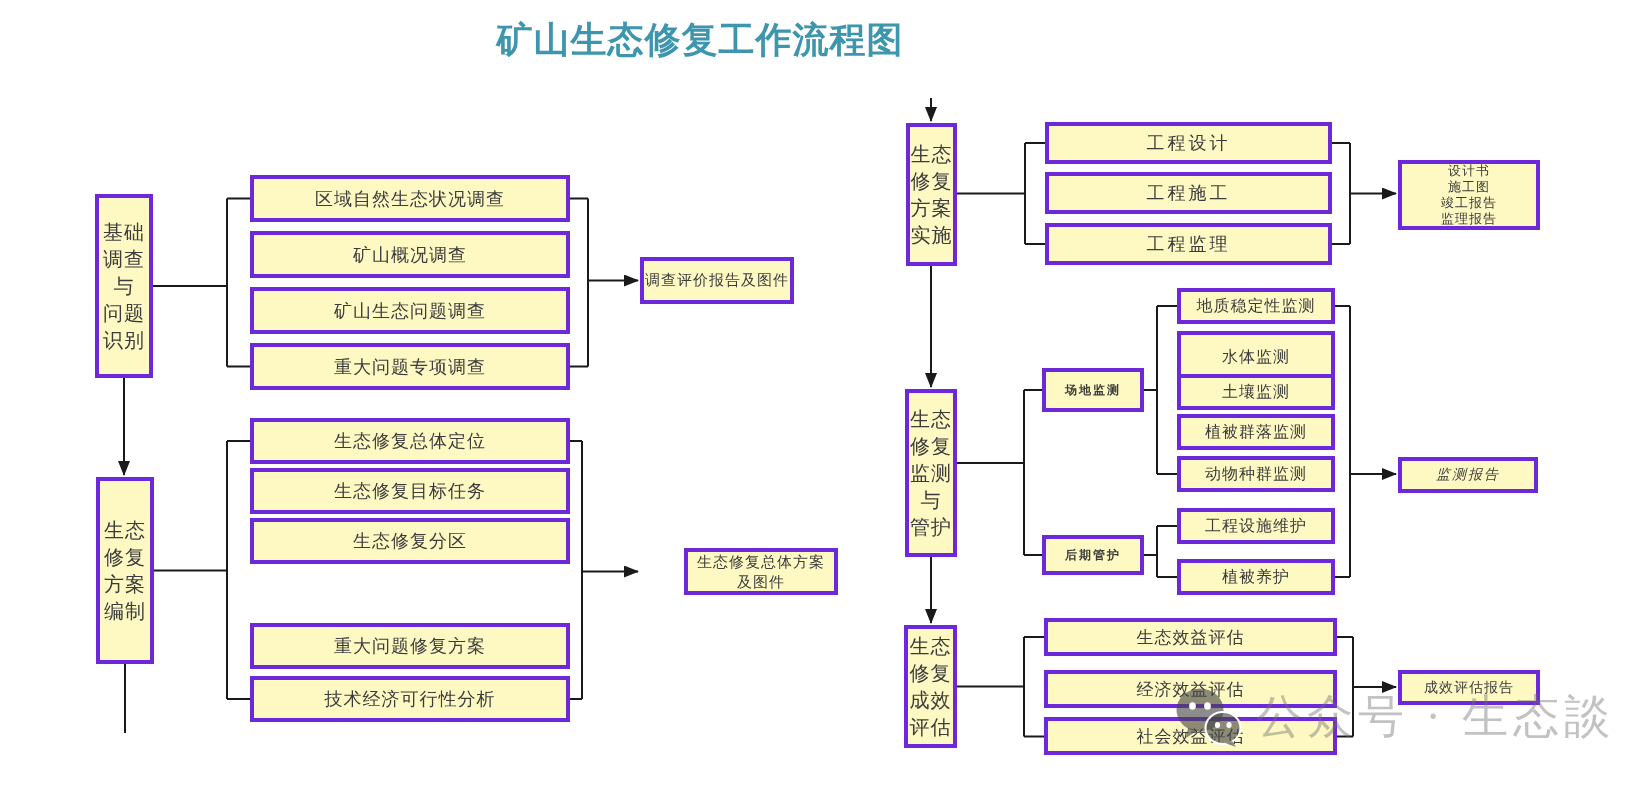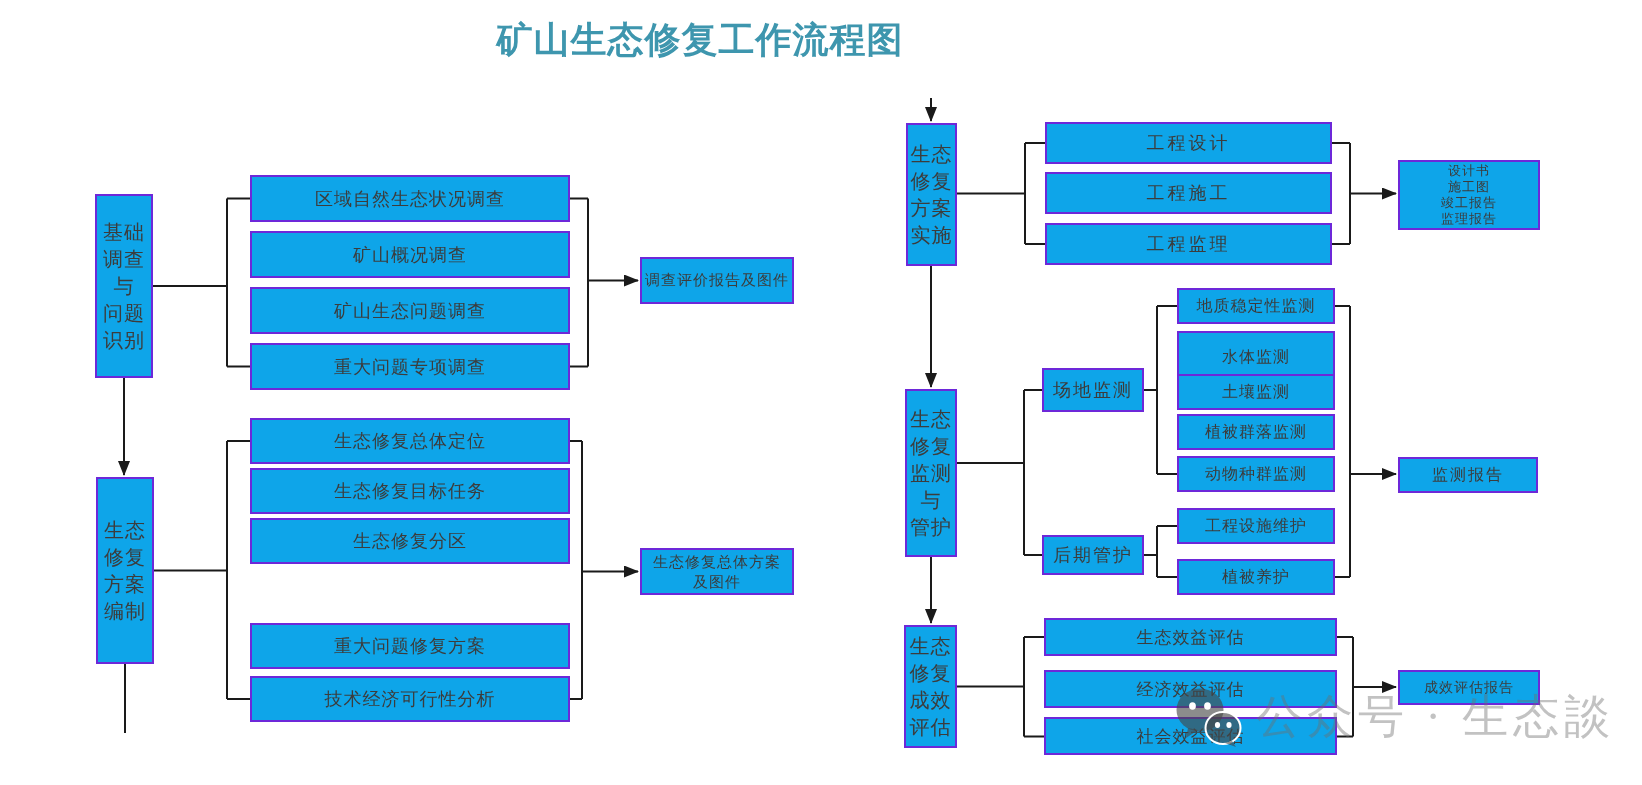--- a/index.html
+++ b/index.html
@@ -7,34 +7,34 @@
     position:relative;width:1642px;height:785px;background:#ffffff;overflow:hidden;
     font-family:"Liberation Serif", serif;
   }
   .title{
     position:absolute;left:450px;top:18px;width:500px;height:44px;line-height:44px;
     text-align:center;font-family:"Liberation Sans", sans-serif;font-weight:bold;
     font-size:36px;letter-spacing:1px;color:#3e96ae;
   }
   svg.connectors{position:absolute;left:0;top:0;z-index:1;}
   .n{
-    position:absolute;box-sizing:border-box;border:2px solid #6d28d9;background:#0ea5e9;
+    position:absolute;box-sizing:border-box;border:4px solid #6d28d9;background:#fef9c3;
     display:flex;align-items:center;justify-content:center;text-align:center;
     white-space:pre-line;color:#3c3c3c;z-index:2;
   }
   .stage{font-size:20px;line-height:27px;letter-spacing:1px;}
   .item{font-size:18px;letter-spacing:1px;}
   .item-sp{font-size:18px;letter-spacing:3px;}
-  .mid{font-size:18px;letter-spacing:2px;}
+  .mid{font-size:12px;letter-spacing:2px;font-weight:bold;}
   .mon{font-size:16px;letter-spacing:1px;}
   .ev{font-size:17px;letter-spacing:1px;}
   .out1{font-size:15px;letter-spacing:1px;}
-  .out2{font-size:15px;line-height:20px;letter-spacing:1px;}
+  .out2{font-size:15px;line-height:20px;letter-spacing:1px;margin-left:44px;}
   .out3{font-size:13px;line-height:16px;letter-spacing:1px;}
-  .out4{font-size:16px;letter-spacing:2px;}
+  .out4{font-size:14px;letter-spacing:2px;font-style:italic;}
   .out5{font-size:14px;letter-spacing:1px;}
   .watermark{
     position:absolute;left:1176px;top:686px;display:flex;align-items:center;gap:14px;z-index:6;
     pointer-events:none;
   }
   .watermark .wm-text{
     font-size:46px;letter-spacing:5px;color:rgba(110,110,110,0.42);
     font-family:"Liberation Serif", serif;white-space:nowrap;text-align:right;
   }
 </style>

